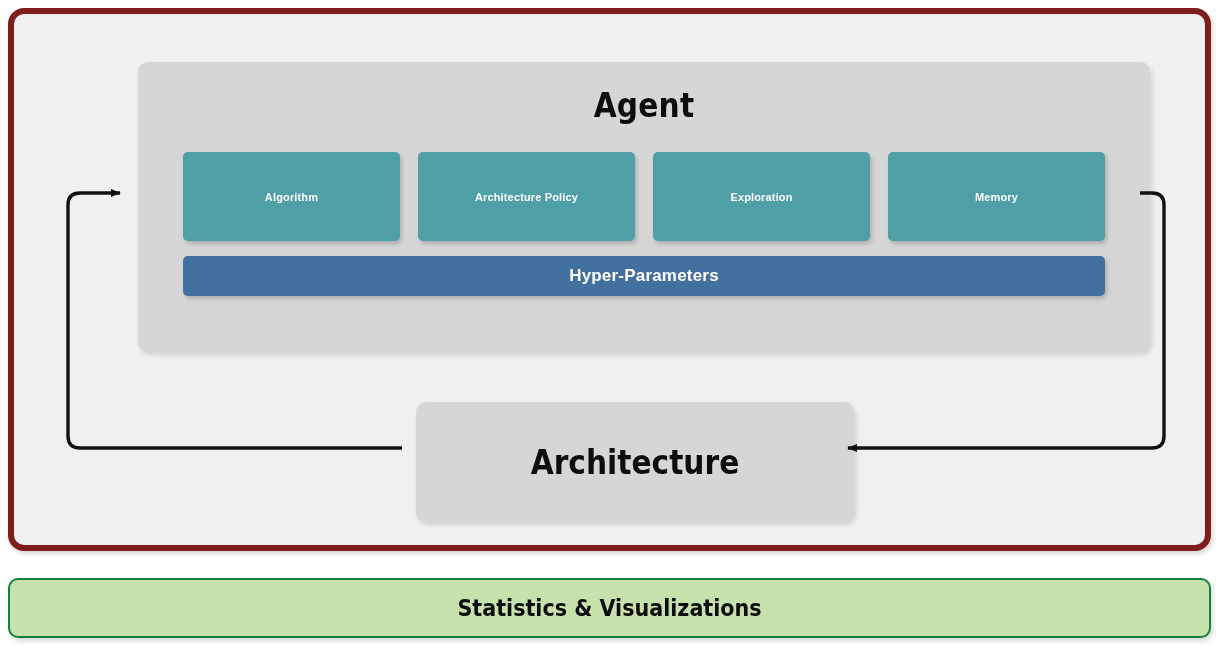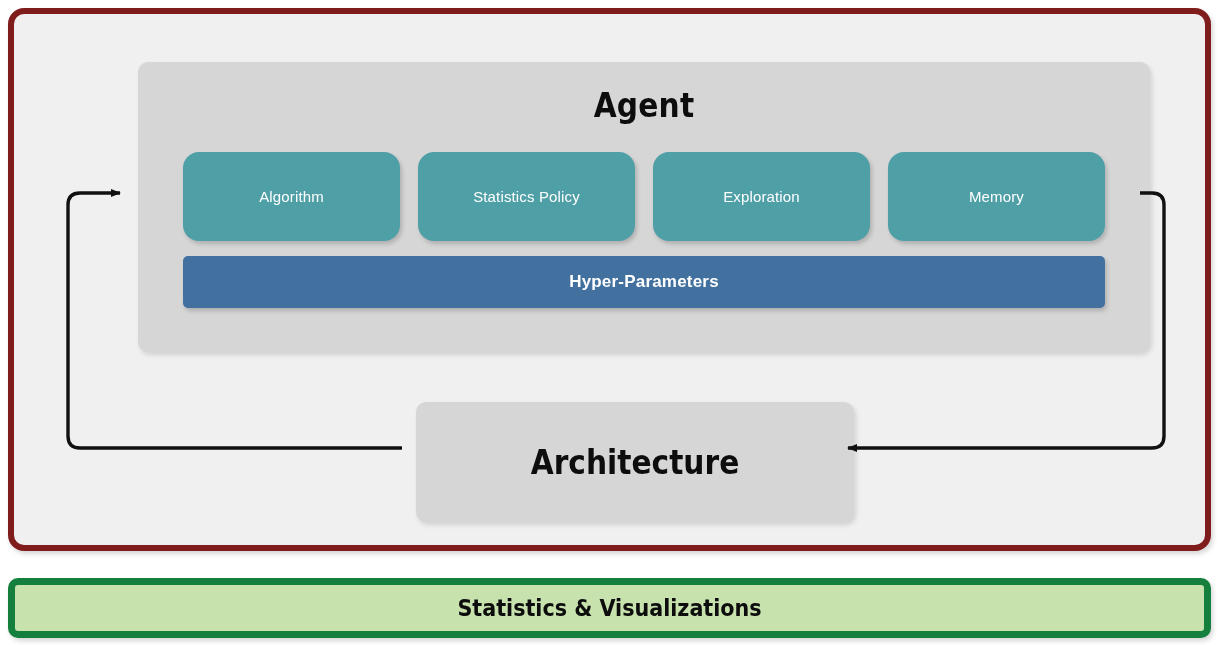--- a/index.html
+++ b/index.html
@@ -65,39 +65,39 @@
     left: 45px;
     top: 90px;
     width: 922px;
     height: 89px;
     display: flex;
     gap: 18px;
   }
   .component-box {
     flex: 1 1 0;
     background: #4f9fa7;
-    border-radius: 16px;
+    border-radius: 5px;
     display: flex;
     align-items: center;
     justify-content: center;
     color: #ffffff;
-    font-size: 15px;
-    font-weight: normal;
+    font-size: 11px;
+    font-weight: bold;
     letter-spacing: 0.15px;
     box-shadow: 2px 3px 4px rgba(0,0,0,0.18);
     box-sizing: border-box;
   }
 
   
   .hyper-bar {
     position: absolute;
     left: 45px;
     top: 194px;
     width: 922px;
-    height: 52px;
+    height: 40px;
     background: #42709f;
     border-radius: 5px;
     display: flex;
     align-items: center;
     justify-content: center;
     color: #ffffff;
     font-size: 17px;
     font-weight: bold;
     letter-spacing: 0.2px;
     box-shadow: 2px 3px 4px rgba(0,0,0,0.18);
@@ -135,21 +135,21 @@
   }
 
   
   .stats-bar {
     position: absolute;
     left: 8px;
     top: 578px;
     width: 1203px;
     height: 60px;
     background: #c8e2ae;
-    border: 7px solid #15803d;
+    border: 2px solid #15803d;
     border-radius: 10px;
     display: flex;
     align-items: center;
     justify-content: center;
     font-size: 23px;
     font-weight: bold;
     font-family: "DejaVu Sans Condensed", "Liberation Sans Narrow", "Liberation Sans", sans-serif;
     color: #0d0d0d;
     box-sizing: border-box;
     box-shadow: 2px 3px 5px rgba(0,0,0,0.16);
@@ -160,21 +160,21 @@
 
 <div id="canvas">
 
   <div class="outer-panel">
 
     <div class="agent-panel">
       <div class="agent-title">Agent</div>
 
       <div class="component-row">
         <div class="component-box">Algorithm</div>
-        <div class="component-box">Statistics Policy</div>
+        <div class="component-box">Architecture Policy</div>
         <div class="component-box">Exploration</div>
         <div class="component-box">Memory</div>
       </div>
 
       <div class="hyper-bar">Hyper-Parameters</div>
     </div>
 
     <div class="environment-box">Architecture</div>
 
   </div>

